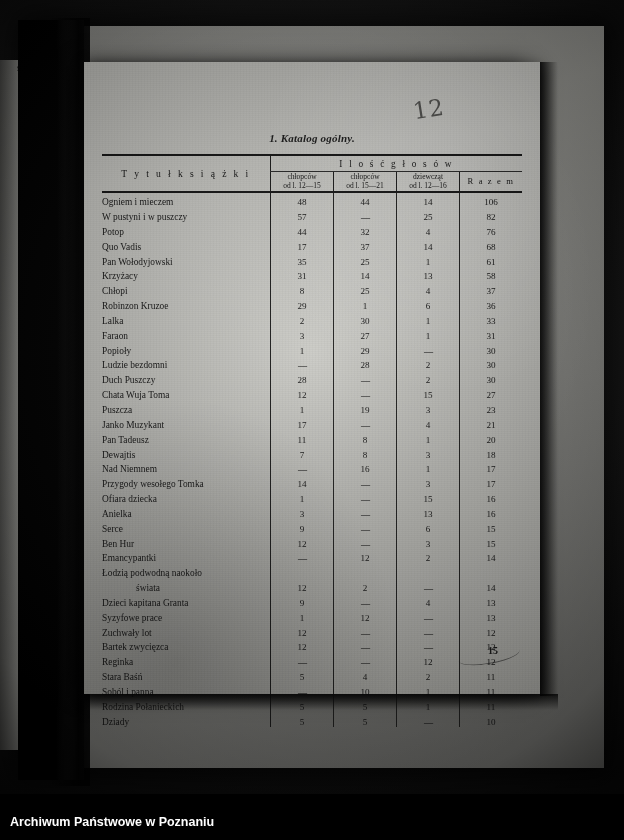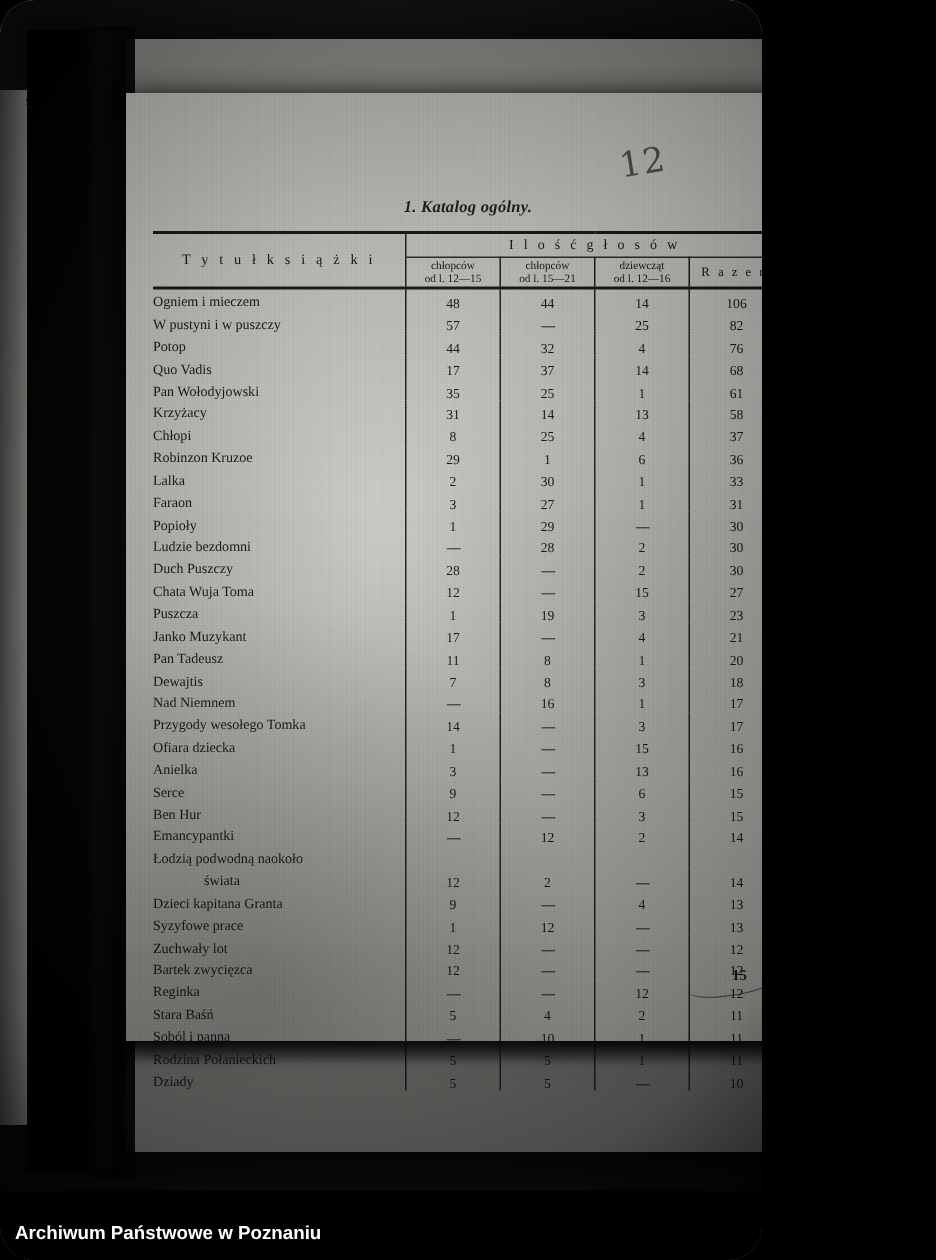--- a/index.html
+++ b/index.html
@@ -1,20 +1,20 @@
 <!DOCTYPE html>
 <html><head>
 <meta charset="utf-8">
 <style>
   html,body{margin:0;padding:0;background:#000;}
   body{width:624px;height:840px;overflow:hidden;
        font-family:"Liberation Serif",serif;}
 
   
-  #scan{position:relative;width:508px;height:840px;background:#c4b5fd;overflow:hidden;border-radius:23px;}
+  #scan{position:relative;width:624px;height:840px;background:#c4b5fd;overflow:hidden;}
 
   
   .backing{position:absolute;inset:0;
       background:
         radial-gradient(ellipse 120% 80% at 50% 40%, #2a2a2a 0%, #121212 55%, #050505 100%);
   }
 
   
   .backsheet{position:absolute;left:28px;top:26px;width:576px;height:742px;
       background:linear-gradient(165deg,#8d8d89 0%,#9a9a95 22%,#8a8a86 55%,#6f6f6c 100%);

